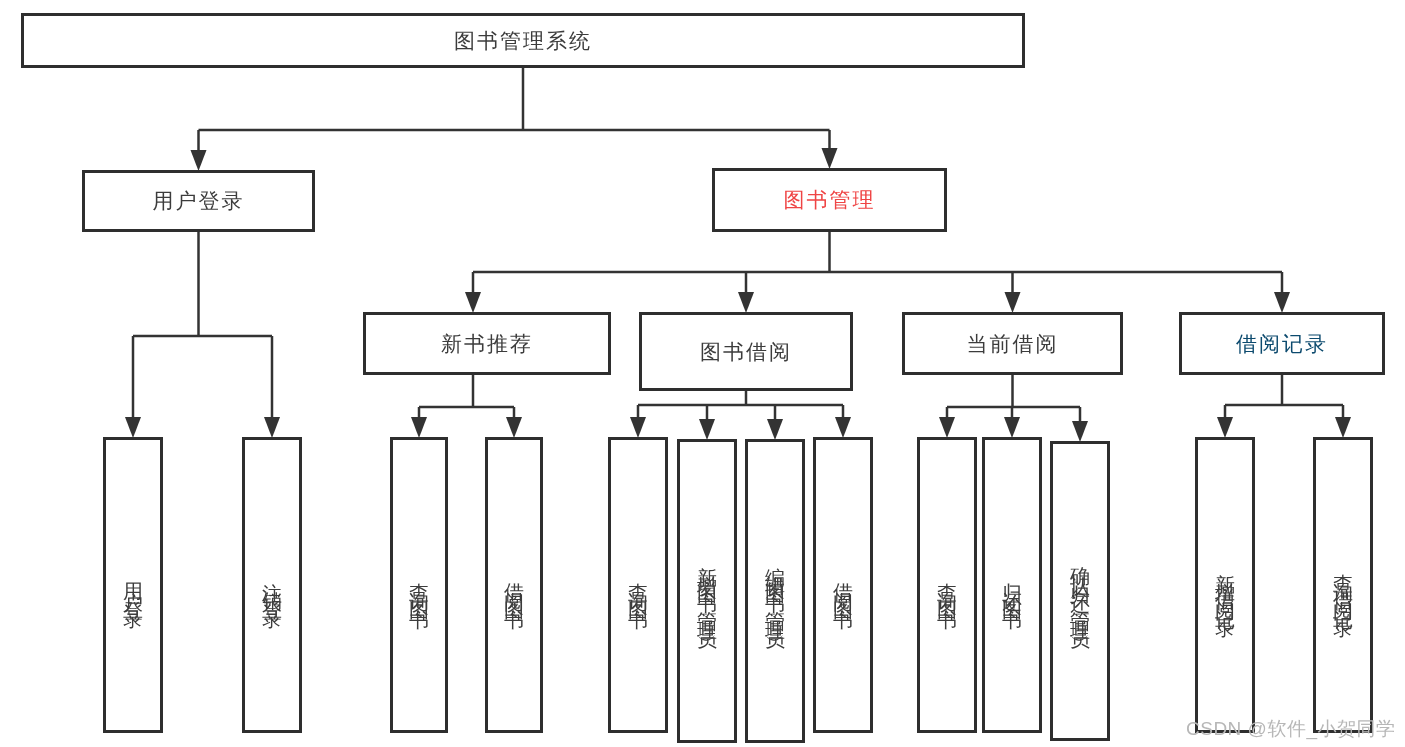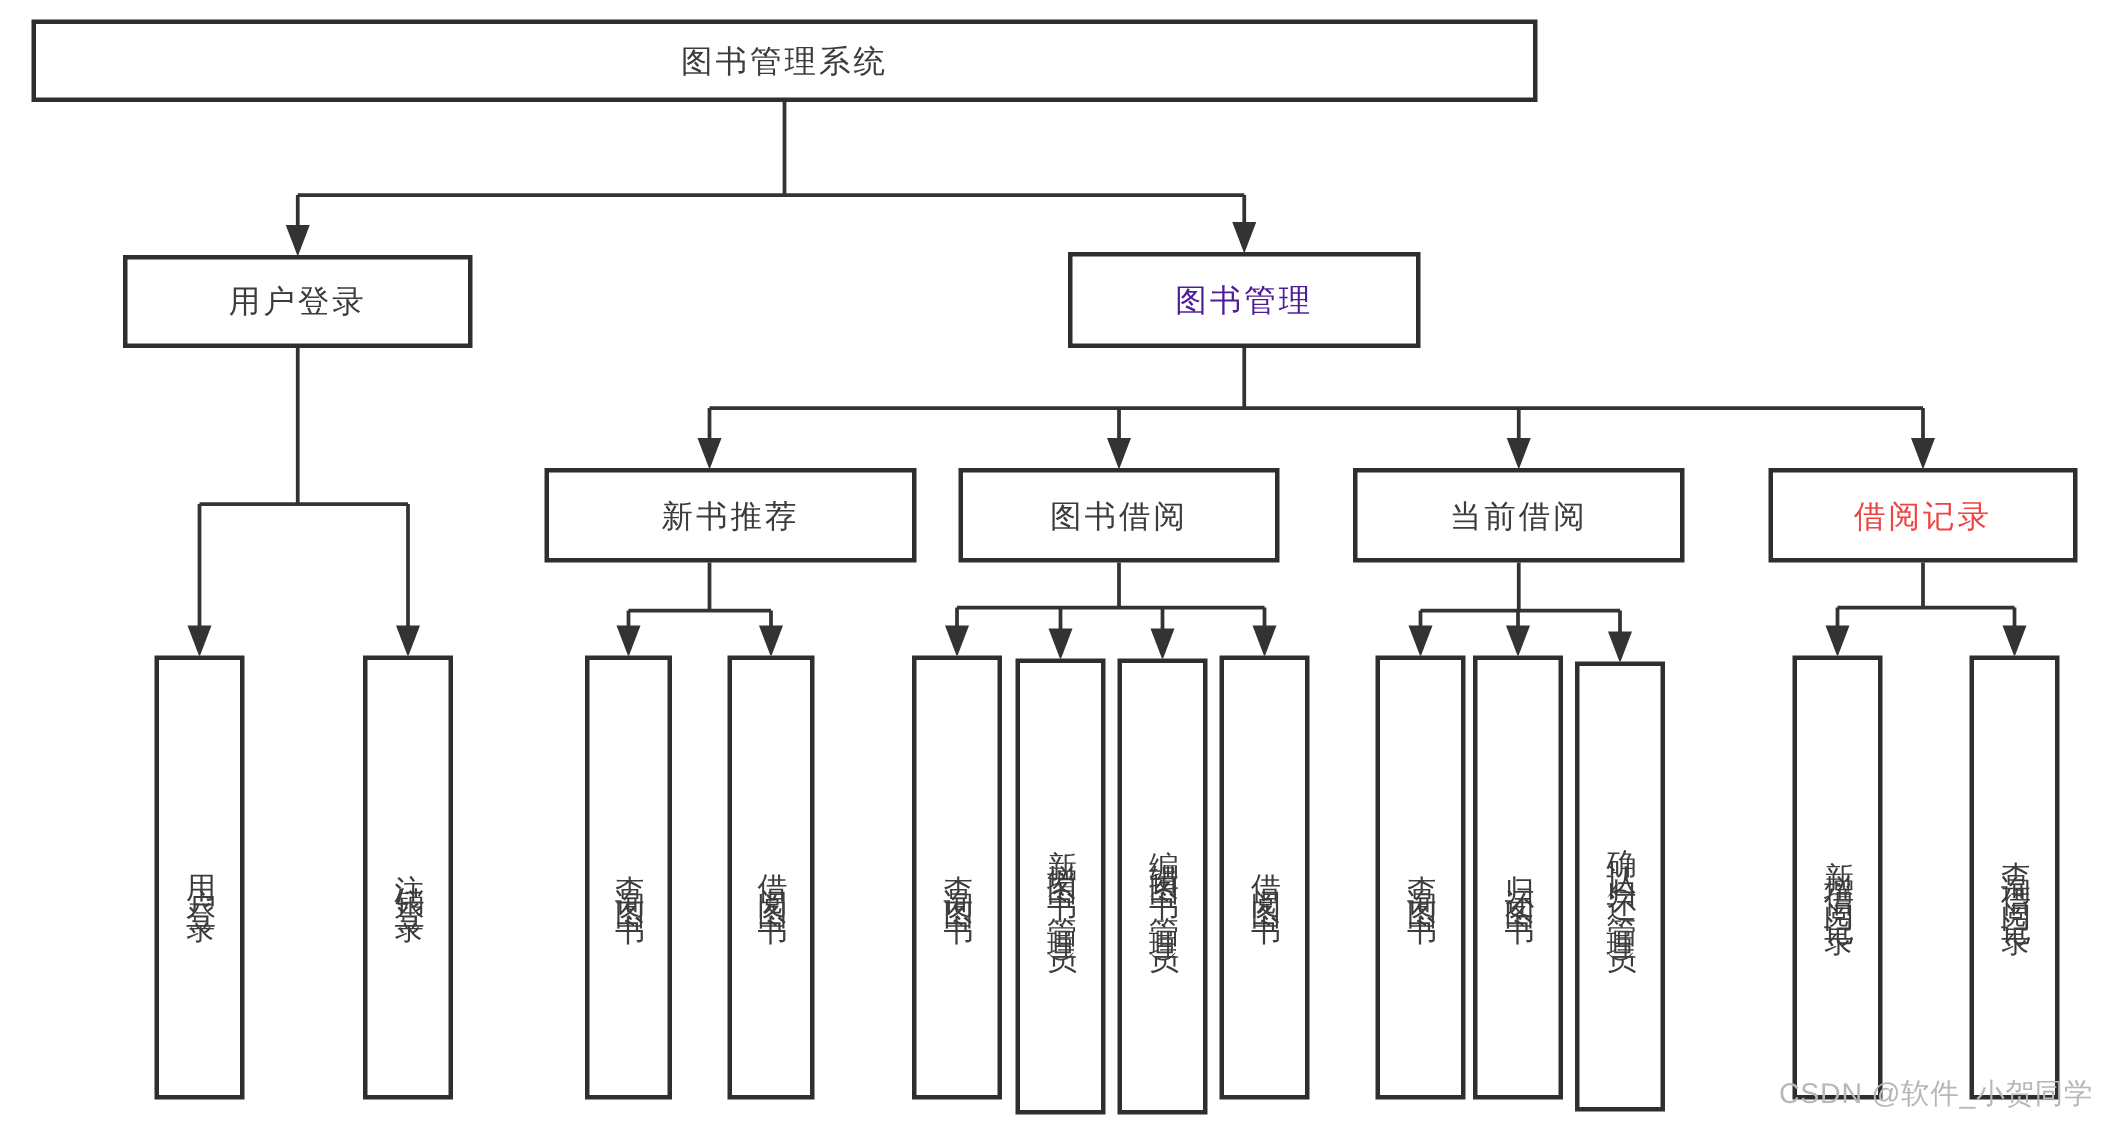--- a/index.html
+++ b/index.html
@@ -109,33 +109,33 @@
       <polygon points="1335,417 1351,417 1343,438" fill="#333333"></polygon>
     </svg>
   <div id="nodes-layer">
       <div class="node h" style="left: 21px; top: 13px; width: 1004px; height: 55px; border-color: rgb(46, 46, 46);">
         <span style="color: rgb(60, 60, 60);">图书管理系统</span>
       </div>
       <div class="node h" style="left: 82px; top: 170px; width: 233px; height: 62px; border-color: rgb(46, 46, 46);">
         <span style="color: rgb(60, 60, 60);">用户登录</span>
       </div>
       <div class="node h" style="left: 712px; top: 168px; width: 235px; height: 64px; border-color: rgb(46, 46, 46);">
-        <span style="color: #4c1d95;">图书管理</span>
+        <span style="color: #ef4444;">图书管理</span>
       </div>
       <div class="node h" style="left: 363px; top: 312px; width: 248px; height: 63px; border-color: rgb(46, 46, 46);">
         <span style="color: rgb(60, 60, 60);">新书推荐</span>
       </div>
-      <div class="node h" style="left: 639px; top: 312px; width: 214px; height: 63px; border-color: rgb(46, 46, 46); justify-content: center;">
+      <div class="node h" style="left: 639px; top: 312px; width: 214px; height: 79px; border-color: rgb(46, 46, 46); justify-content: center;">
         <span style="color: rgb(60, 60, 60);">图书借阅</span>
       </div>
       <div class="node h" style="left: 902px; top: 312px; width: 221px; height: 63px; border-color: rgb(46, 46, 46); text-align: center;">
         <span style="color: rgb(60, 60, 60);">当前借阅</span>
       </div>
       <div class="node h" style="left: 1179px; top: 312px; width: 206px; height: 63px; border-color: rgb(46, 46, 46);">
-        <span style="color: #ef4444;">借阅记录</span>
+        <span style="color: #0c4a6e;">借阅记录</span>
       </div>
       <div class="node v" style="left: 103px; top: 437px; width: 60px; height: 296px; border-color: rgb(46, 46, 46);">
         <span style="color: rgb(60, 60, 60);">用户登录</span>
       </div>
       <div class="node v" style="left: 242px; top: 437px; width: 60px; height: 296px; border-color: rgb(46, 46, 46);">
         <span style="color: rgb(60, 60, 60);">注销登录</span>
       </div>
       <div class="node v" style="left: 390px; top: 437px; width: 58px; height: 296px; border-color: rgb(46, 46, 46);">
         <span style="color: rgb(60, 60, 60);">查询图书</span>
       </div>

